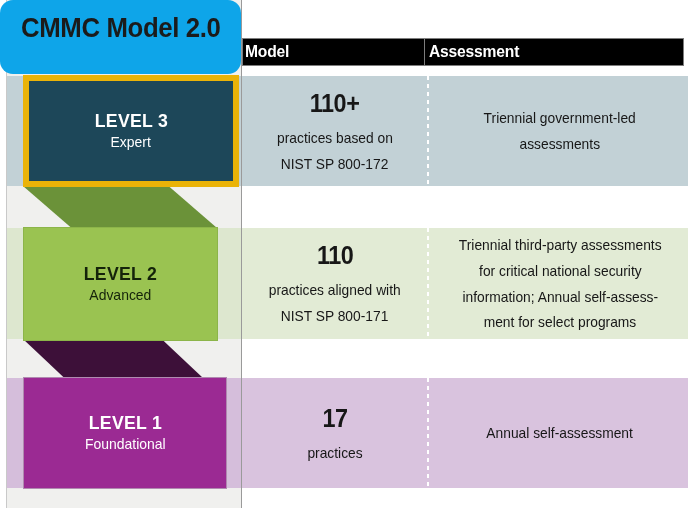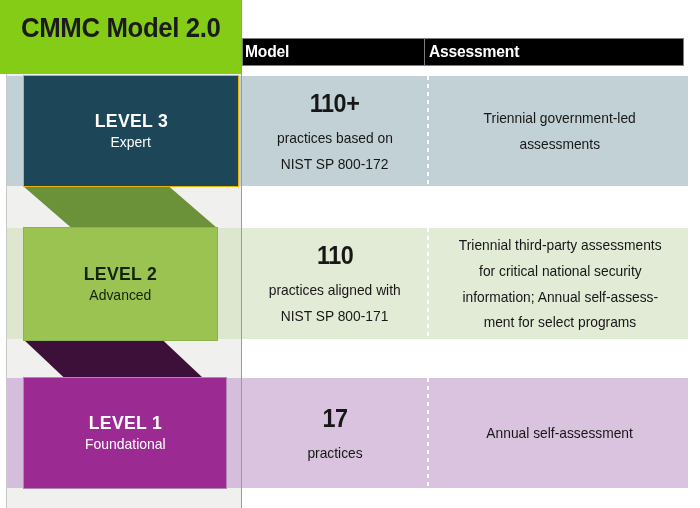--- a/index.html
+++ b/index.html
@@ -9,21 +9,21 @@
     font-family:"Liberation Sans", sans-serif;
   }
   #stage{position:relative;width:700px;height:508px;background:#ffffff;}
 
   
   .left-panel{position:absolute;left:0;top:0;width:242px;height:508px;background:#f0f0ee;}
   .left-edge-strip{position:absolute;left:0;top:0;width:7px;height:508px;background:#ffffff;
      border-right:1px solid #c9c9c9;box-sizing:border-box;}
   .panel-divider{position:absolute;left:241px;top:0;width:1px;height:508px;background:#9a9a9a;}
 
-  .title-block{position:absolute;left:0;top:0;width:241px;height:74px;background:#84cc16;z-index:6;}
+  .title-block{position:absolute;left:0;top:0;width:241px;height:74px;background:#0ea5e9;z-index:6;border-radius:13px;}
   .title-text{position:absolute;left:21px;top:12px;font-size:28px;font-weight:bold;color:#1b1b1b;
      letter-spacing:-0.4px;font-family:"Liberation Sans Narrow","Liberation Sans",sans-serif;
      transform:scaleX(0.92);transform-origin:left top;white-space:nowrap;}
 
   
   .band{position:absolute;left:7px;}
   .band-l3{top:76px;height:110px;width:681px;background:#c2d1d6;}
   .band-l2{top:228px;height:111px;width:681px;background:#e2ebd5;}
   .band-l1{top:378px;height:110px;width:681px;background:#d9c3de;}
 
@@ -53,21 +53,21 @@
   .lvl-block{position:absolute;display:flex;flex-direction:column;
      align-items:center;justify-content:center;z-index:5;}
   .lvl-title{font-size:19px;font-weight:bold;letter-spacing:0.3px;
      font-family:"Liberation Sans Narrow","Liberation Sans",sans-serif;
      transform:scaleX(0.93);line-height:1.05;}
   .lvl-sub{font-size:15px;margin-top:3px;
      font-family:"Liberation Sans Narrow","Liberation Sans",sans-serif;
      transform:scaleX(0.93);line-height:1.1;}
 
   .blk3{left:23px;top:75px;width:216px;height:112px;background:#1d4759;
-        border:1px solid #eab308;box-sizing:border-box;}
+        border:6px solid #eab308;box-sizing:border-box;}
   .blk3 .lvl-title,.blk3 .lvl-sub{color:#ffffff;}
 
   .blk2{left:23px;top:227px;width:195px;height:114px;background:#9ac351;
         border:1px solid #8cb549;box-sizing:border-box;}
   .blk2 .lvl-title,.blk2 .lvl-sub{color:#14230a;}
 
   .blk1{left:23px;top:377px;width:204px;height:112px;background:#9b2a93;
         border:1px solid #b08ab0;box-sizing:border-box;}
   .blk1 .lvl-title,.blk1 .lvl-sub{color:#ffffff;}
 

